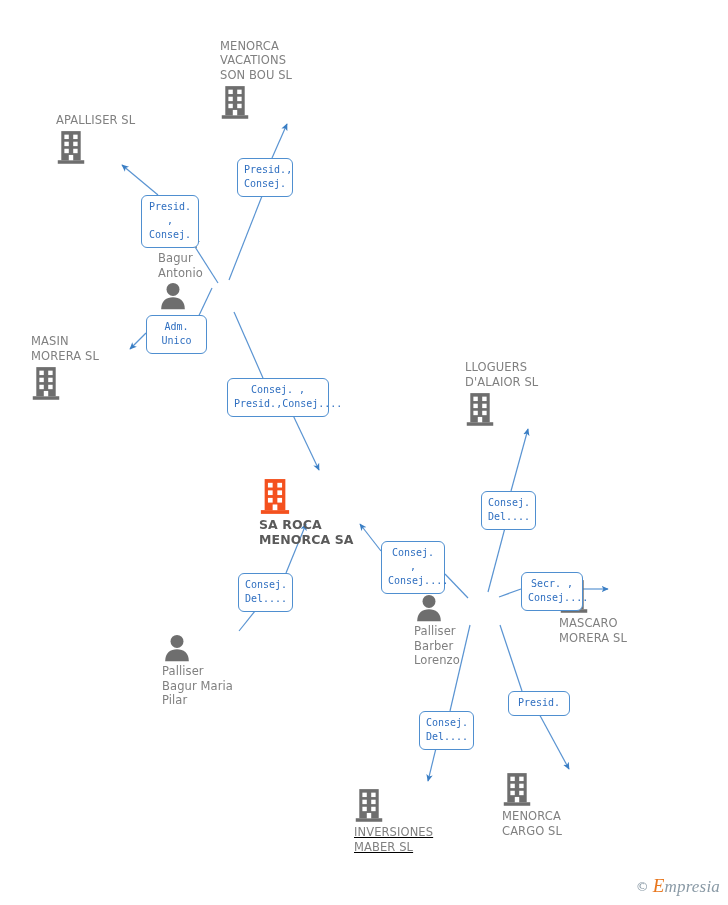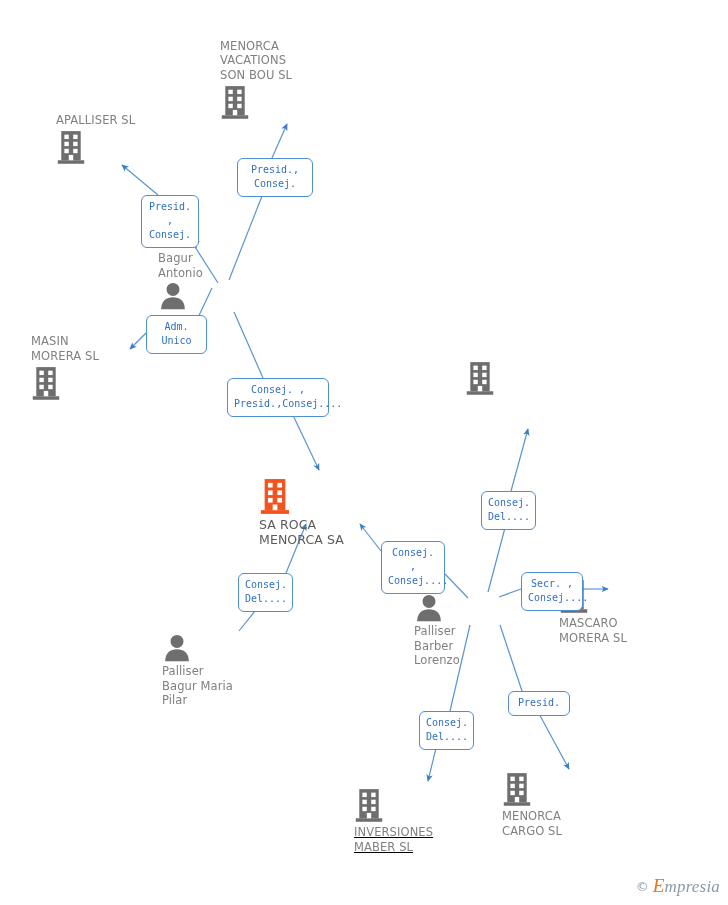--- a/index.html
+++ b/index.html
@@ -41,21 +41,21 @@
   .node .caption {
     display: block;
     font-size: 11.5px;
     line-height: 14.5px;
     color: #808080;
     letter-spacing: 0.1px;
     white-space: pre-line;
   }
   .node.company-main .caption {
     color: #5a5a5a;
-    font-weight: normal;
+    font-weight: bold;
     font-size: 12.5px;
     line-height: 15px;
   }
   .node.caption-above .caption { margin-bottom: 2px; }
   .node.caption-below .caption { margin-top: 2px; }
 
   
   .rel {
     position: absolute;
     box-sizing: border-box;
@@ -179,20 +179,22 @@
             <rect x="9.5" y="6" width="5" height="5" fill="#ffffff"></rect>
             <rect x="19.5" y="6" width="5" height="5" fill="#ffffff"></rect>
             <rect x="9.5" y="14" width="5" height="5" fill="#ffffff"></rect>
             <rect x="19.5" y="14" width="5" height="5" fill="#ffffff"></rect>
             <rect x="9.5" y="22" width="5" height="5" fill="#ffffff"></rect>
             <rect x="19.5" y="22" width="5" height="5" fill="#ffffff"></rect>
             <rect x="14.5" y="29" width="5" height="6" fill="#ffffff"></rect>
           </svg></span>
       </div>
       <div class="node caption-above" style="left: 535px; top: 360px;">
+        <span class="caption">LLOGUERS
+D'ALAIOR SL</span>
         <span class="glyph"><svg width="30" height="36" viewBox="0 0 34 40" xmlns="http://www.w3.org/2000/svg">
             <rect x="6" y="2" width="22" height="33" fill="#6e6e6e"></rect>
             <rect x="2" y="35" width="30" height="4" fill="#6e6e6e"></rect>
             <rect x="9.5" y="6" width="5" height="5" fill="#ffffff"></rect>
             <rect x="19.5" y="6" width="5" height="5" fill="#ffffff"></rect>
             <rect x="9.5" y="14" width="5" height="5" fill="#ffffff"></rect>
             <rect x="19.5" y="14" width="5" height="5" fill="#ffffff"></rect>
             <rect x="9.5" y="22" width="5" height="5" fill="#ffffff"></rect>
             <rect x="19.5" y="22" width="5" height="5" fill="#ffffff"></rect>
             <rect x="14.5" y="29" width="5" height="6" fill="#ffffff"></rect>
@@ -273,21 +275,21 @@
             <rect x="19.5" y="22" width="5" height="5" fill="#ffffff"></rect>
             <rect x="14.5" y="29" width="5" height="6" fill="#ffffff"></rect>
           </svg></span>
         <span class="caption">INVERSIONES
 MABER SL</span>
       </div>
     </div>
   <div id="rel-layer">
       <div class="rel" style="left: 141px; top: 195px; width: 58px; min-height: 33px;">Presid. ,
 Consej.</div>
-      <div class="rel" style="left: 237px; top: 158px; width: 76px; min-height: 33px;">Presid.,
+      <div class="rel" style="left: 237px; top: 158px; width: 56px; min-height: 33px;">Presid.,
 Consej.</div>
       <div class="rel" style="left: 146px; top: 315px; width: 61px; min-height: 33px;">Adm.
 Unico</div>
       <div class="rel" style="left: 227px; top: 378px; width: 102px; min-height: 33px;">Consej. ,
 Presid.,Consej....</div>
       <div class="rel" style="left: 481px; top: 491px; width: 55px; min-height: 33px;">Consej.
 Del....</div>
       <div class="rel" style="left: 381px; top: 541px; width: 64px; min-height: 33px;">Consej. ,
 Consej....</div>
       <div class="rel" style="left: 521px; top: 572px; width: 62px; min-height: 33px;">Secr. ,

